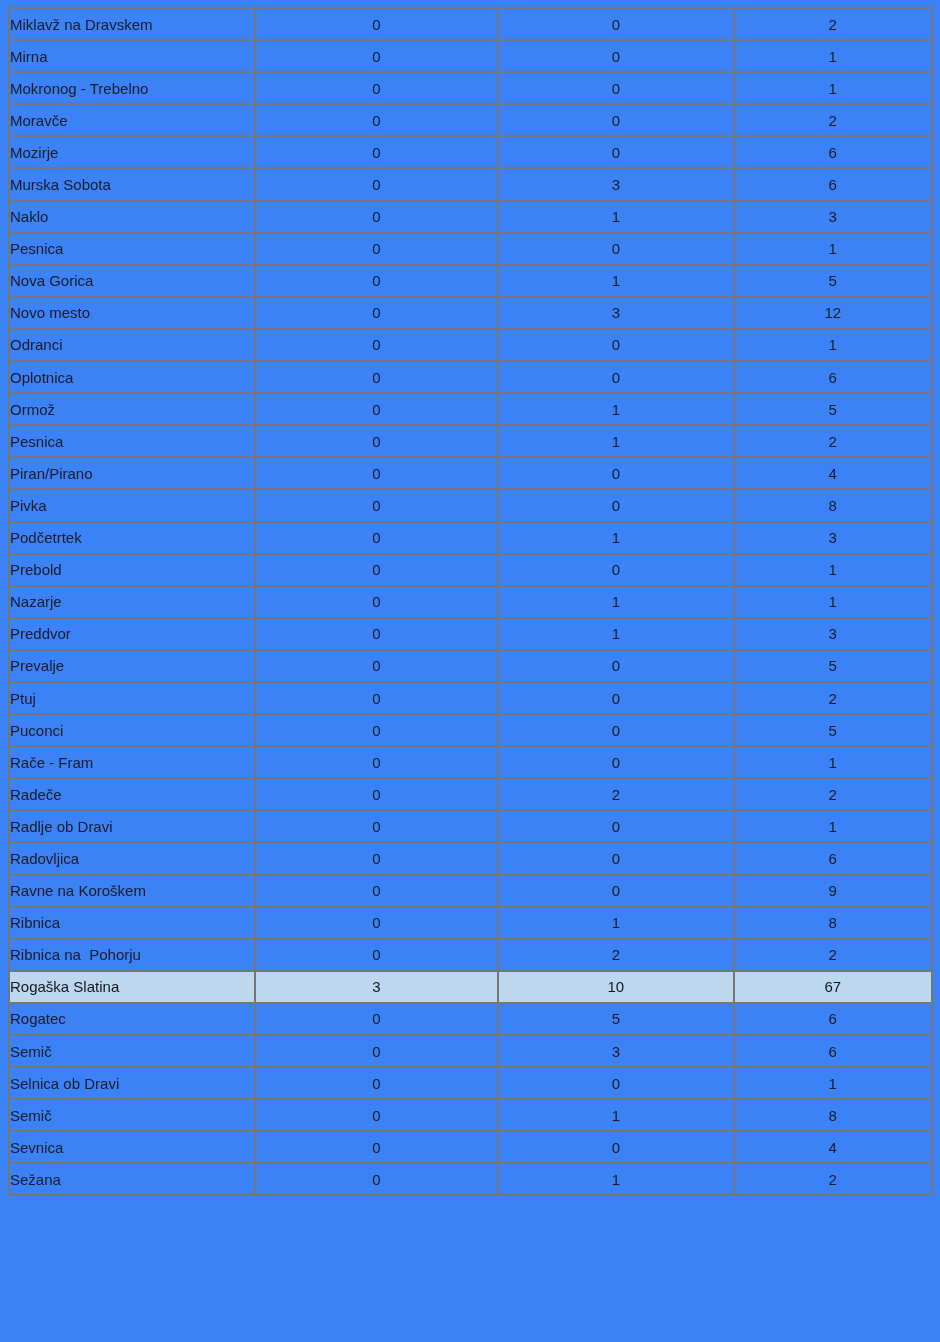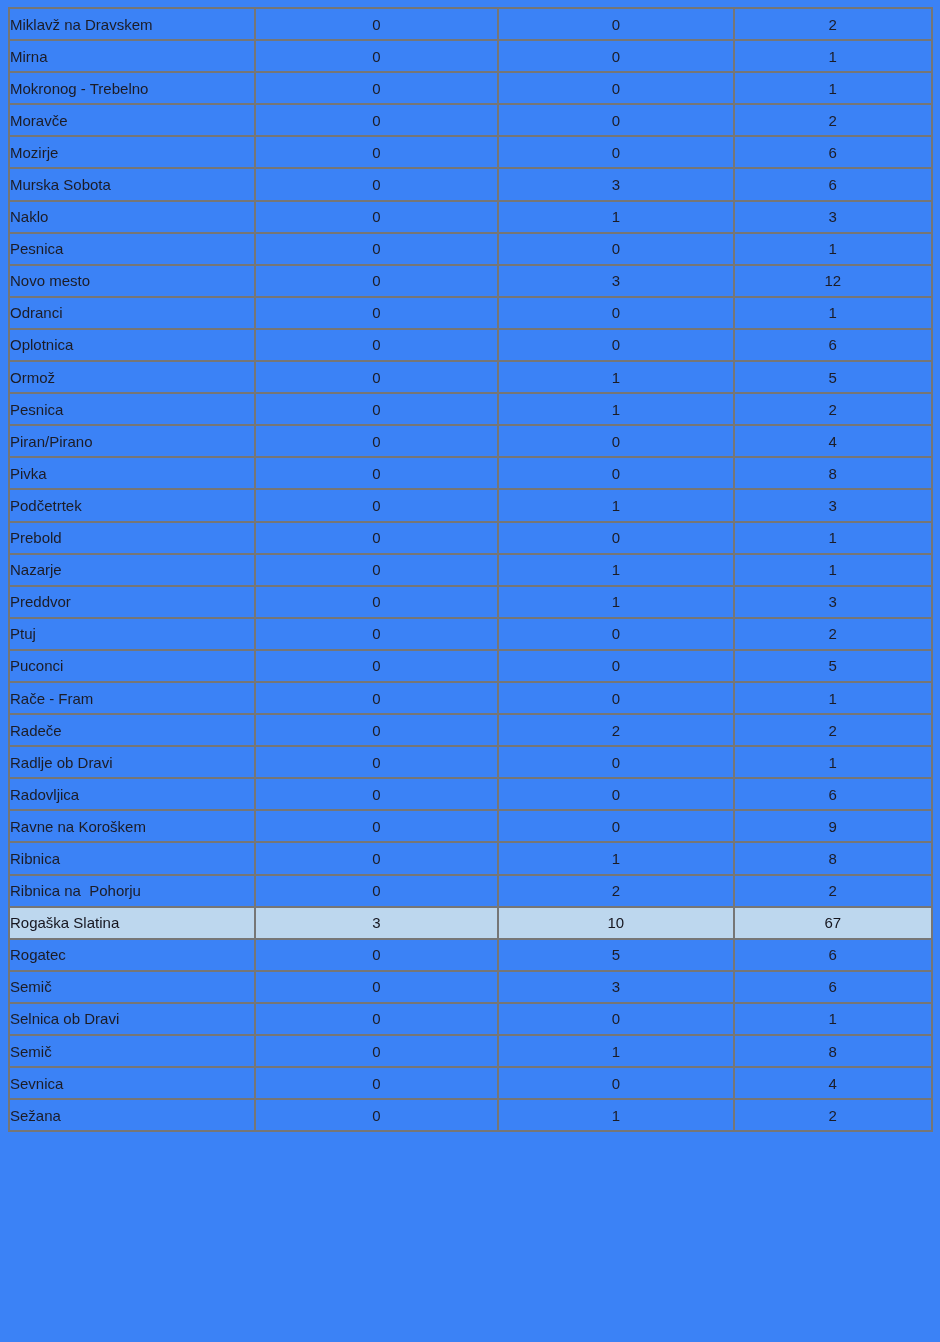--- a/index.html
+++ b/index.html
@@ -101,20 +101,26 @@
           <td class="num">1</td>
           <td class="num">3</td>
         </tr>
         <tr>
           <td class="name">Pesnica</td>
           <td class="num">0</td>
           <td class="num">0</td>
           <td class="num">1</td>
         </tr>
         <tr>
+          <td class="name">Nova Gorica</td>
+          <td class="num">0</td>
+          <td class="num">1</td>
+          <td class="num">5</td>
+        </tr>
+        <tr>
           <td class="name">Novo mesto</td>
           <td class="num">0</td>
           <td class="num">3</td>
           <td class="num">12</td>
         </tr>
         <tr>
           <td class="name">Odranci</td>
           <td class="num">0</td>
           <td class="num">0</td>
           <td class="num">1</td>
@@ -165,20 +171,26 @@
           <td class="name">Nazarje</td>
           <td class="num">0</td>
           <td class="num">1</td>
           <td class="num">1</td>
         </tr>
         <tr>
           <td class="name">Preddvor</td>
           <td class="num">0</td>
           <td class="num">1</td>
           <td class="num">3</td>
+        </tr>
+        <tr>
+          <td class="name">Prevalje</td>
+          <td class="num">0</td>
+          <td class="num">0</td>
+          <td class="num">5</td>
         </tr>
         <tr>
           <td class="name">Ptuj</td>
           <td class="num">0</td>
           <td class="num">0</td>
           <td class="num">2</td>
         </tr>
         <tr>
           <td class="name">Puconci</td>
           <td class="num">0</td>

